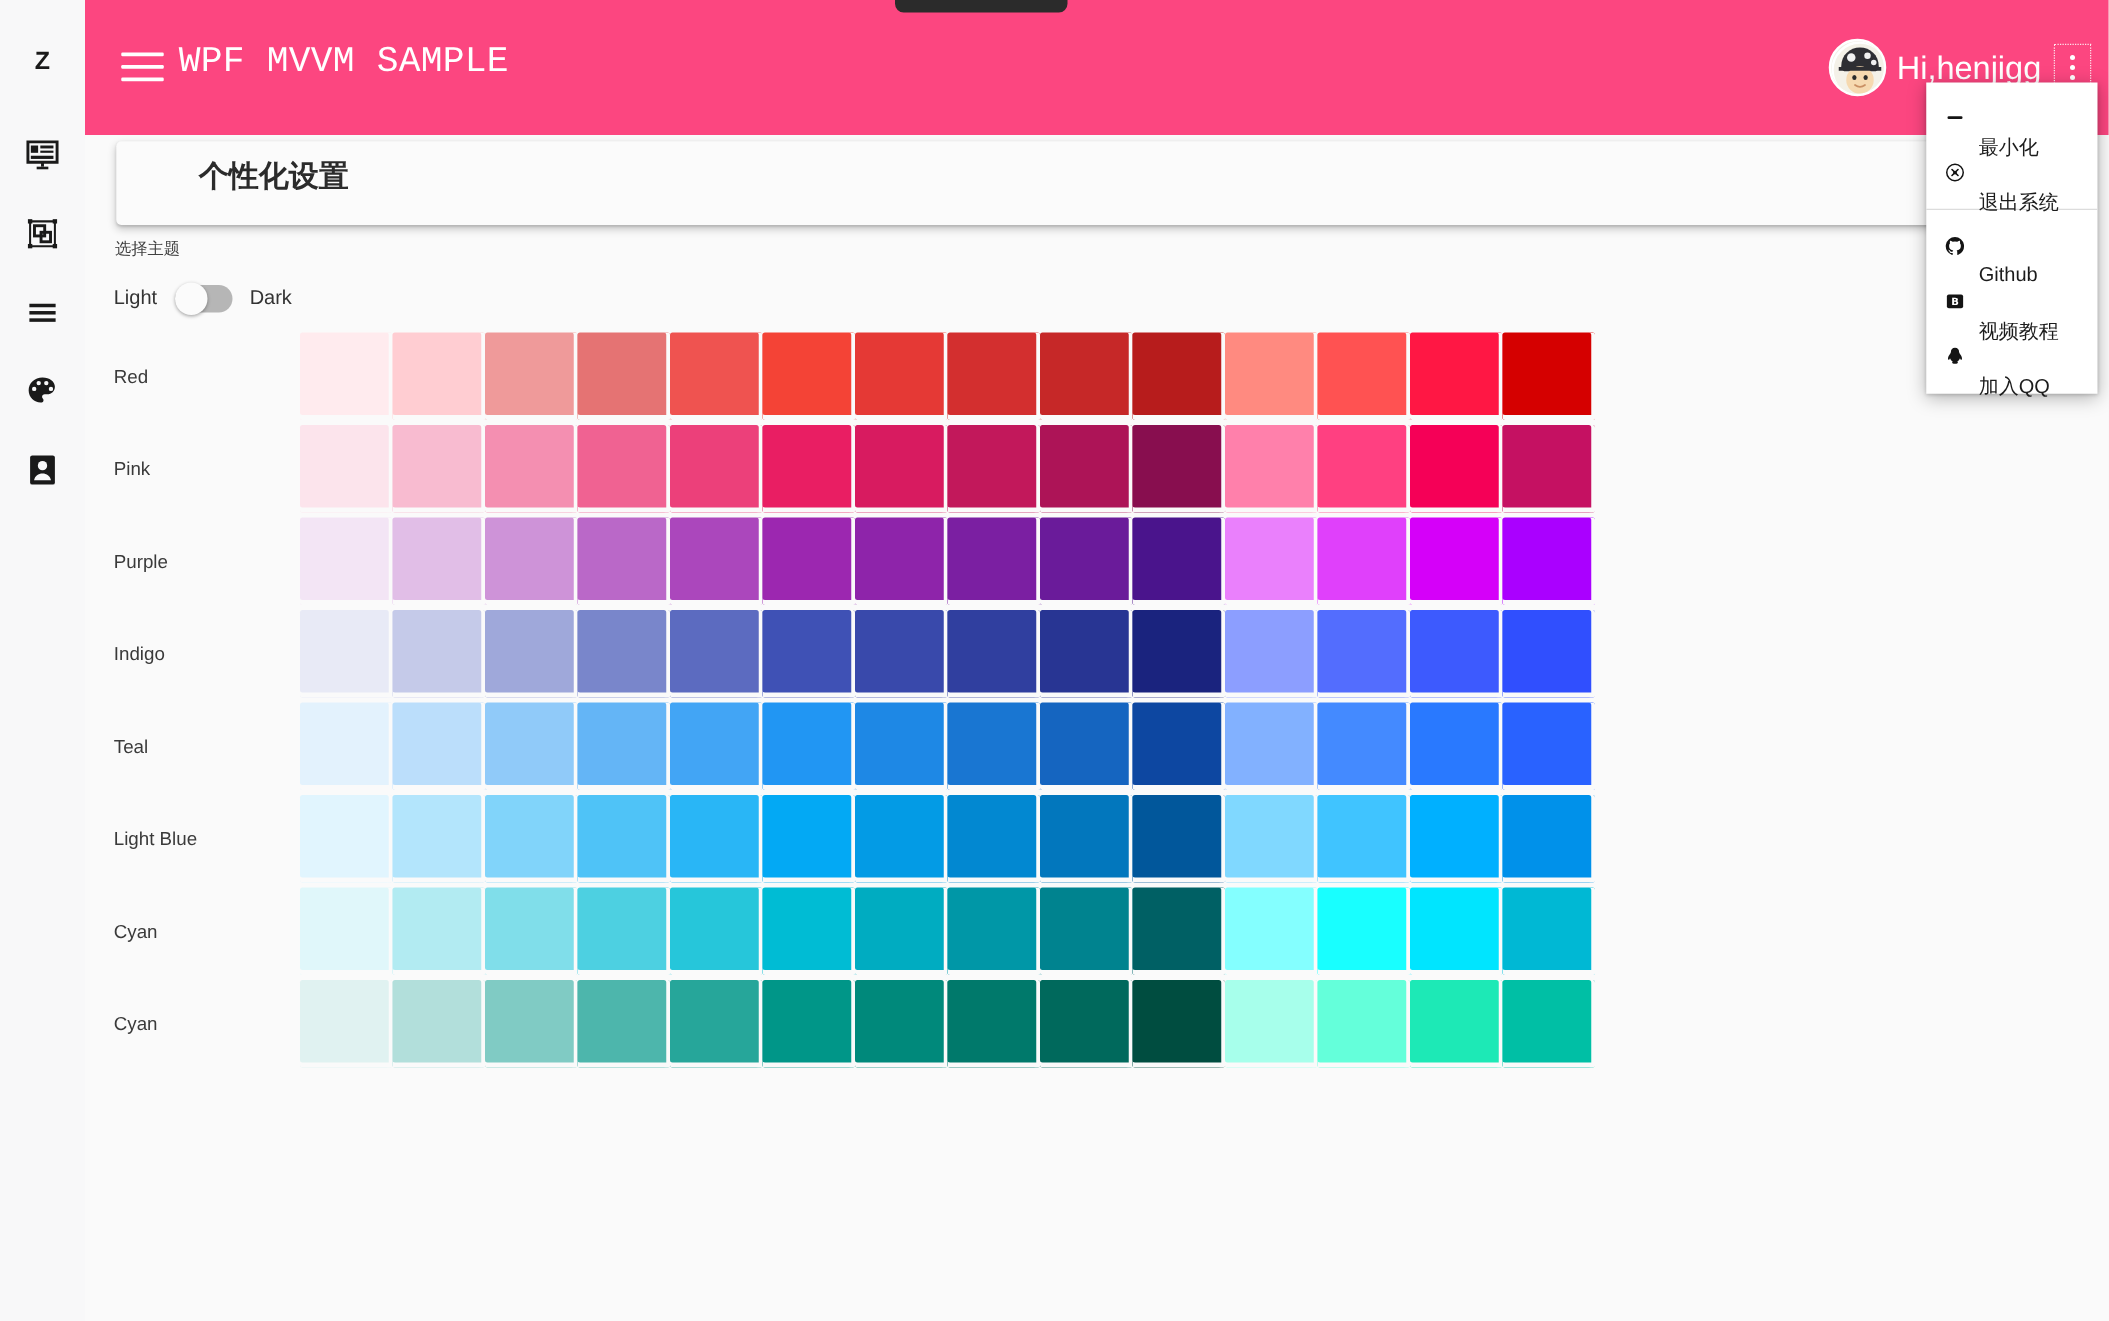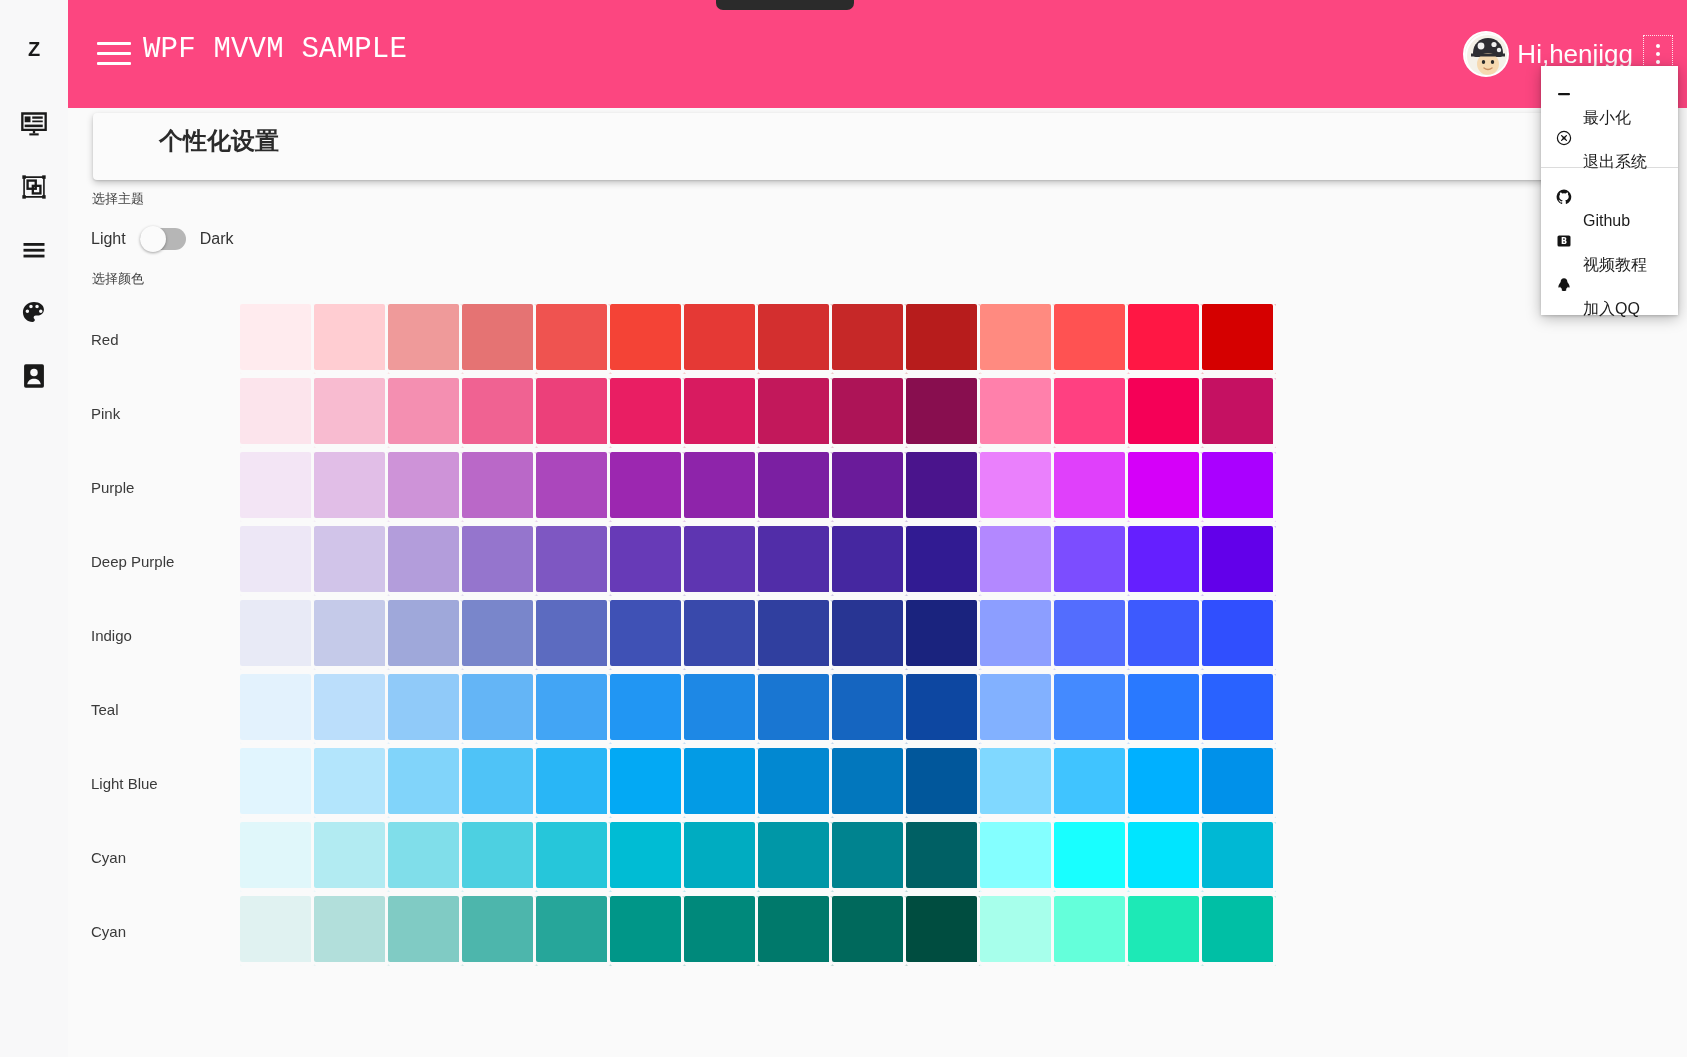--- a/index.html
+++ b/index.html
@@ -284,21 +284,20 @@
     <div class="sec-label">选择主题</div>
 
     <div class="theme-row">
       <span class="theme-txt">Light</span>
       <span class="switch">
         <span class="knob"></span>
       </span>
       <span class="theme-txt">Dark</span>
     </div>
 
-    <div class="sec-label" style="margin-top:20px">选择颜色</div>
 
     <div class="palette" id="palette">
         <div class="pal-row">
           <div class="pal-name">Red</div>
           <div class="swatches">
             <div class="swatch" title="Red 50 #FFEBEE" style="background: rgb(255, 235, 238);"></div>
             <div class="swatch" title="Red 100 #FFCDD2" style="background: rgb(255, 205, 210);"></div>
             <div class="swatch" title="Red 200 #EF9A9A" style="background: rgb(239, 154, 154);"></div>
             <div class="swatch" title="Red 300 #E57373" style="background: rgb(229, 115, 115);"></div>
             <div class="swatch" title="Red 400 #EF5350" style="background: rgb(239, 83, 80);"></div>
@@ -345,39 +344,20 @@
             <div class="swatch" title="Purple 700 #7B1FA2" style="background: rgb(123, 31, 162);"></div>
             <div class="swatch" title="Purple 800 #6A1B9A" style="background: rgb(106, 27, 154);"></div>
             <div class="swatch" title="Purple 900 #4A148C" style="background: rgb(74, 20, 140);"></div>
             <div class="swatch" title="Purple A100 #EA80FC" style="background: rgb(234, 128, 252);"></div>
             <div class="swatch" title="Purple A200 #E040FB" style="background: rgb(224, 64, 251);"></div>
             <div class="swatch" title="Purple A400 #D500F9" style="background: rgb(213, 0, 249);"></div>
             <div class="swatch" title="Purple A700 #AA00FF" style="background: rgb(170, 0, 255);"></div>
           </div>
         </div>
         <div class="pal-row">
-          <div class="pal-name">Deep Purple</div>
-          <div class="swatches">
-            <div class="swatch" title="Deep Purple 50 #EDE7F6" style="background: rgb(237, 231, 246);"></div>
-            <div class="swatch" title="Deep Purple 100 #D1C4E9" style="background: rgb(209, 196, 233);"></div>
-            <div class="swatch" title="Deep Purple 200 #B39DDB" style="background: rgb(179, 157, 219);"></div>
-            <div class="swatch" title="Deep Purple 300 #9575CD" style="background: rgb(149, 117, 205);"></div>
-            <div class="swatch" title="Deep Purple 400 #7E57C2" style="background: rgb(126, 87, 194);"></div>
-            <div class="swatch" title="Deep Purple 500 #673AB7" style="background: rgb(103, 58, 183);"></div>
-            <div class="swatch" title="Deep Purple 600 #5E35B1" style="background: rgb(94, 53, 177);"></div>
-            <div class="swatch" title="Deep Purple 700 #512DA8" style="background: rgb(81, 45, 168);"></div>
-            <div class="swatch" title="Deep Purple 800 #4527A0" style="background: rgb(69, 39, 160);"></div>
-            <div class="swatch" title="Deep Purple 900 #311B92" style="background: rgb(49, 27, 146);"></div>
-            <div class="swatch" title="Deep Purple A100 #B388FF" style="background: rgb(179, 136, 255);"></div>
-            <div class="swatch" title="Deep Purple A200 #7C4DFF" style="background: rgb(124, 77, 255);"></div>
-            <div class="swatch" title="Deep Purple A400 #651FFF" style="background: rgb(101, 31, 255);"></div>
-            <div class="swatch" title="Deep Purple A700 #6200EA" style="background: rgb(98, 0, 234);"></div>
-          </div>
-        </div>
-        <div class="pal-row">
           <div class="pal-name">Indigo</div>
           <div class="swatches">
             <div class="swatch" title="Indigo 50 #E8EAF6" style="background: rgb(232, 234, 246);"></div>
             <div class="swatch" title="Indigo 100 #C5CAE9" style="background: rgb(197, 202, 233);"></div>
             <div class="swatch" title="Indigo 200 #9FA8DA" style="background: rgb(159, 168, 218);"></div>
             <div class="swatch" title="Indigo 300 #7986CB" style="background: rgb(121, 134, 203);"></div>
             <div class="swatch" title="Indigo 400 #5C6BC0" style="background: rgb(92, 107, 192);"></div>
             <div class="swatch" title="Indigo 500 #3F51B5" style="background: rgb(63, 81, 181);"></div>
             <div class="swatch" title="Indigo 600 #3949AB" style="background: rgb(57, 73, 171);"></div>
             <div class="swatch" title="Indigo 700 #303F9F" style="background: rgb(48, 63, 159);"></div>

